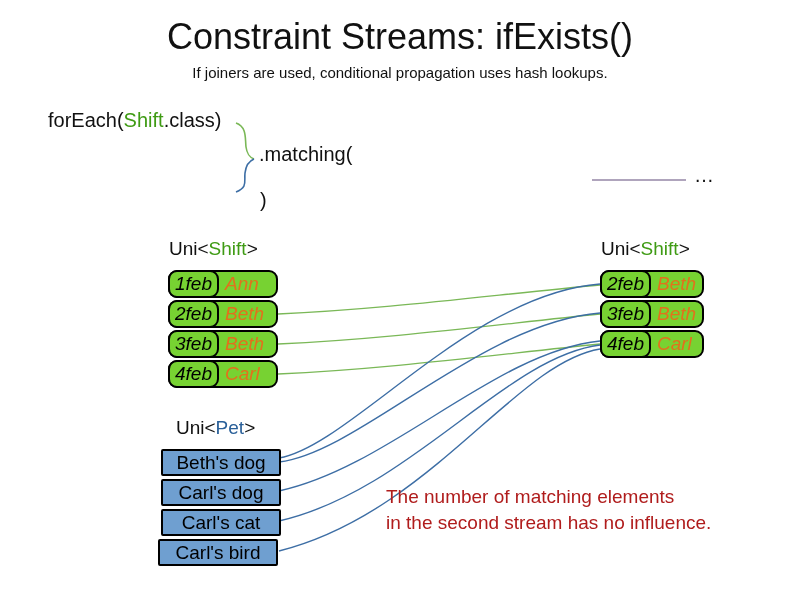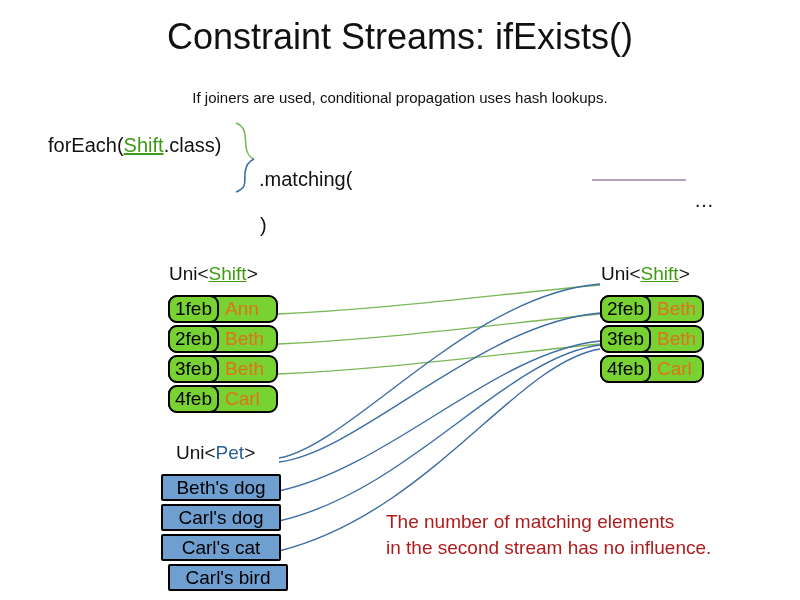--- a/index.html
+++ b/index.html
@@ -1,36 +1,36 @@
 <!DOCTYPE html>
 <html style="--shift-green-fill: #77d232; --shift-text-green: #3f9b14; --pet-blue-fill: #6f9fd0; --pet-text-blue: #2a6099; --employee-orange: #e2711c; --note-red: #b01c1c; --green-line: #7ab857; --blue-line: #3d6ea5; --purple-line: #604a7b;"><head>
 <meta charset="utf-8">
 <style>
   html,body { margin:0; padding:0; background:#fff; }
   .slide {
     position:relative; width:800px; height:600px; overflow:hidden;
     font-family:"Liberation Sans", sans-serif; background:#fff; color:#000;padding-left:20px;
   }
-  .abs { position:absolute;margin-top:25px; }
+  .abs { position:absolute; }
   .overlay { position:absolute; left:0; top:0; pointer-events:none; }
 
   .title { margin:0; font-weight:400; font-size:36px; text-align:center; width:800px; top:16px; left:0; color:#111; }
   .subtitle { font-size:15px; text-align:center; width:800px; top:64px; left:0; color:#111; }
 
   .code-line { font-size:20px; white-space:nowrap; color:#111; }
   .code-small { font-size:15px; white-space:nowrap; color:#111; }
-  .green-text { color:var(--shift-text-green);text-decoration:underline; }
+  .green-text { color:var(--shift-text-green); }
   .blue-text { color:var(--pet-text-blue); }
 
   .stream-label { font-size:19px; white-space:nowrap; color:#111; }
 
   .shift-row {
     height:24px; background:var(--shift-green-fill);
     border:2px solid #000; border-radius:9px;
-    display:flex; align-items:center;
+    display:flex; align-items:center;font-style:italic;
   }
   .date-box {
     height:24px; margin:-2px 0 -2px -2px; padding:0 5px;
     border:2px solid #000; border-radius:9px; background:var(--shift-green-fill);
     display:flex; align-items:center; font-size:19px; color:#000;
   }
   .emp-name { font-size:19px; padding-left:6px; color:var(--employee-orange); }
 
   .pet-box {
     width:116px; height:23px; background:var(--pet-blue-fill);
@@ -121,20 +121,20 @@
   <div class="abs shift-row" style="left:600px; top:330px; width:100px;">
     <span class="date-box">4feb</span>
     <span class="emp-name">Carl</span>
   </div>
 
   <div class="abs stream-label" style="left:176px; top:417px;"><span>Uni&lt;</span><span class="blue-text">Pet</span><span>&gt;</span></div>
 
   <div class="abs pet-box" style="left:161px; top:449px;">Beth's dog</div>
   <div class="abs pet-box" style="left:161px; top:479px;">Carl's dog</div>
   <div class="abs pet-box" style="left:161px; top:509px;">Carl's cat</div>
-  <div class="abs pet-box" style="left:168px; top:539px;">Carl's bird</div>
+  <div class="abs pet-box" style="left:158px; top:539px;">Carl's bird</div>
 
   <div class="abs note" style="left:386px; top:484px;">
     <div>The number of matching elements</div>
     <div>in the second stream has no influence.</div>
   </div>
 
 </div>
 
 </body></html>

